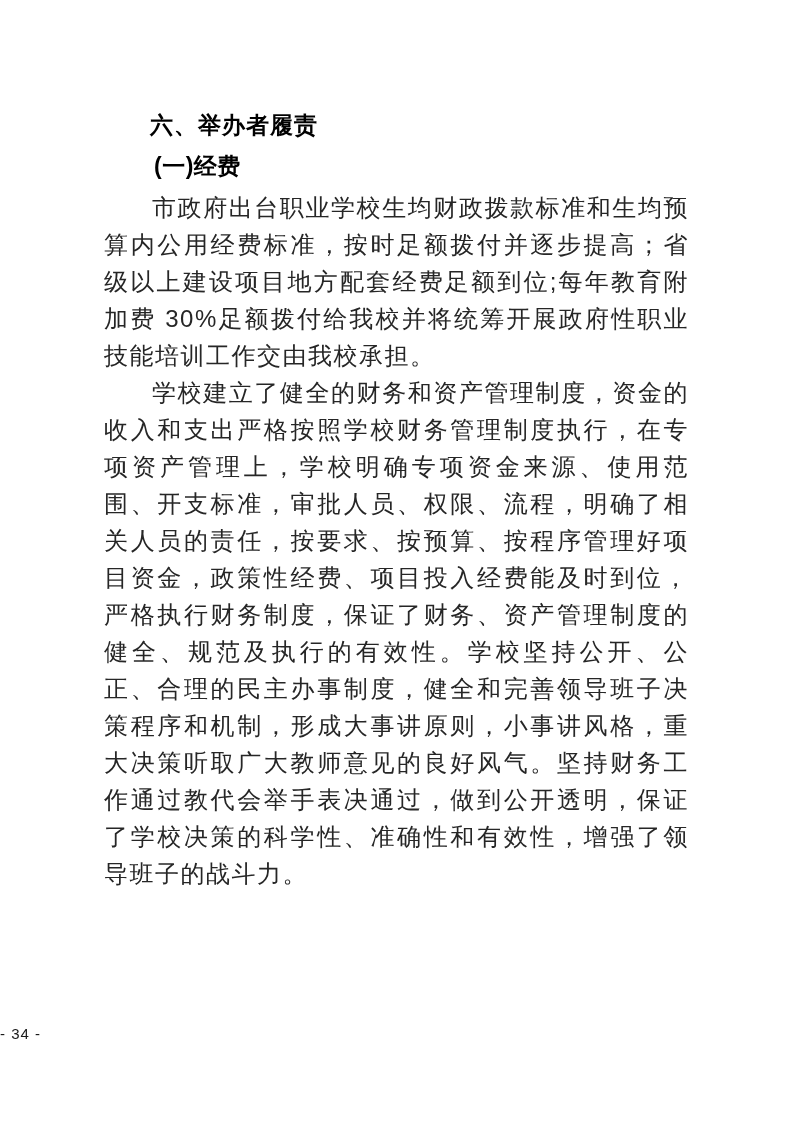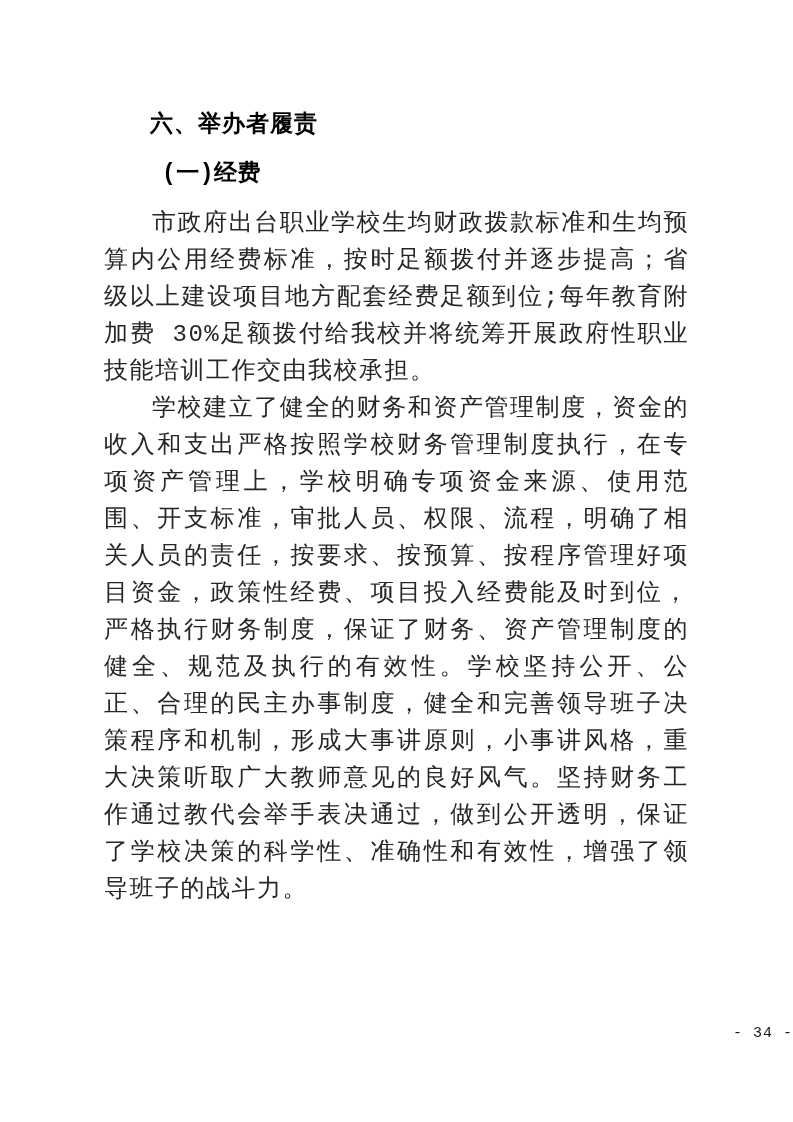--- a/index.html
+++ b/index.html
@@ -6,40 +6,40 @@
     margin: 0;
     padding: 0;
     background: #ffffff;
   }
   .page {
     position: relative;
     width: 793px;
     height: 1122px;
     background: #ffffff;
     overflow: hidden;
-    font-family: Liberation Mono, monospace;
+    font-family: Liberation Sans, sans-serif;
     color: #262626;
   }
   .content {
     position: absolute;
     left: 104px;
     top: 107px;
     width: 585px;
   }
   .chapter-heading {
     margin: 0;
     font-size: 23px;
     line-height: 37px;
     font-weight: bold;
     color: #000000;
     text-indent: 2em;
     letter-spacing: 1px;
   }
   .section-title {
-    margin: 12px;
+    margin: 4px;
     font-size: 23px;
     line-height: 37px;
     font-weight: bold;
     color: #000000;
     text-indent: 2em;
     letter-spacing: 0.5px;
   }
   .body-para {
     margin: 0;
     font-size: 24px;
@@ -48,21 +48,21 @@
     text-align: justify;
     text-justify: inter-character;
     letter-spacing: 1.5px;
     color: #262626;
   }
   .page-number {
     position: absolute;
     left: 0;
     right: 0;
     bottom: 80px;
-    text-align: right;
+    text-align: left;
     font-size: 15px;
     letter-spacing: 1px;
     color: #1a1a1a;
   }
 </style>
 </head>
 <body>
 
 <div class="page">
   <div class="content">

